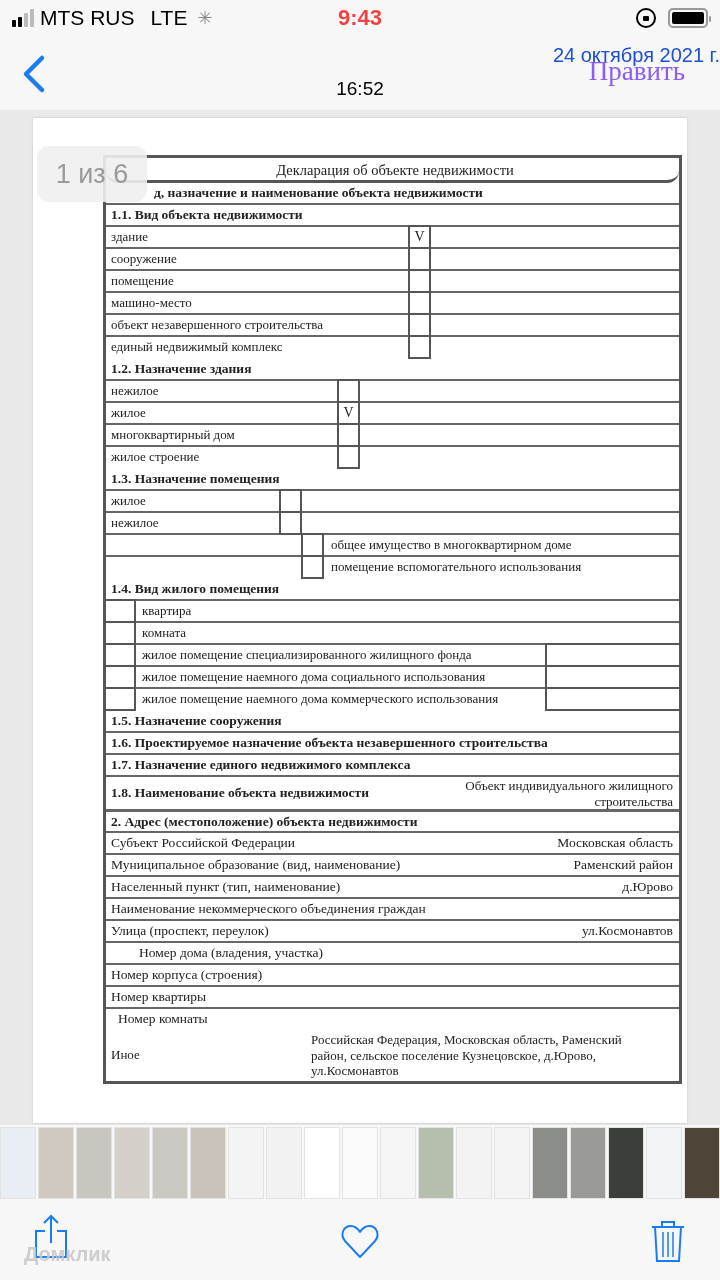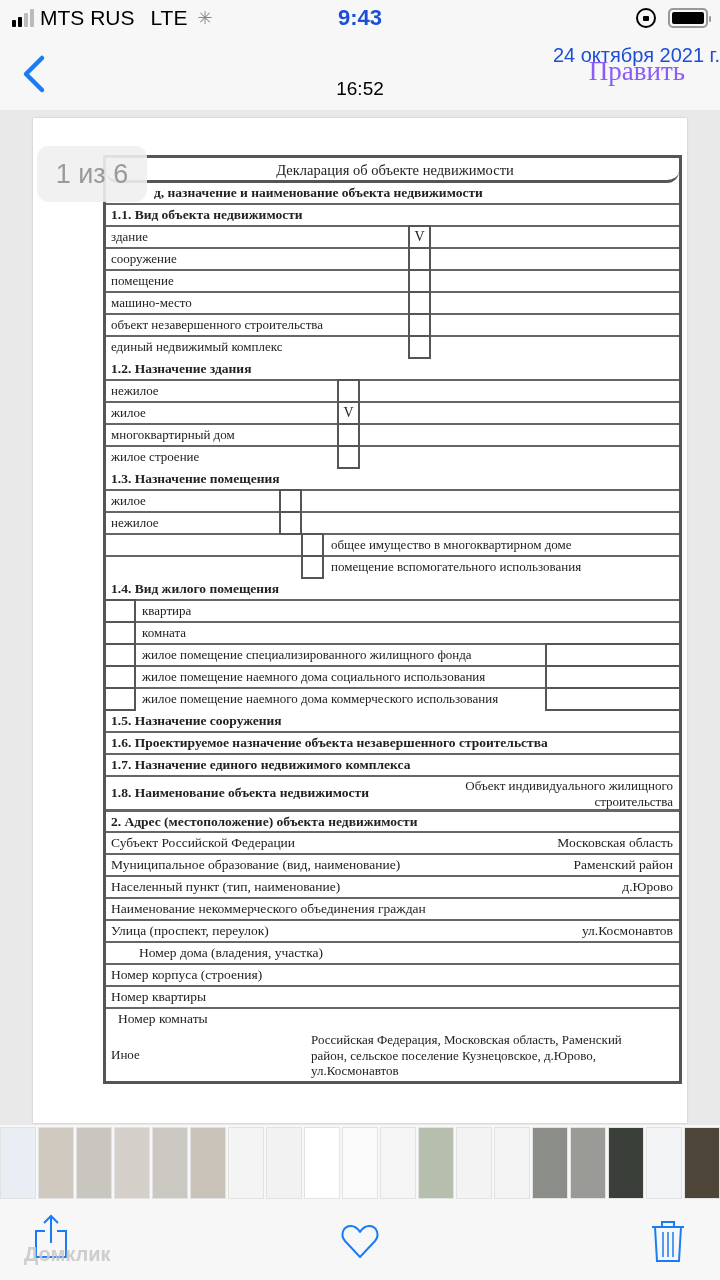--- a/index.html
+++ b/index.html
@@ -3,21 +3,21 @@
 <meta charset="utf-8">
 <style>
   * { box-sizing: border-box; margin: 0; padding: 0; }
   html, body { width: 720px; height: 1280px; overflow: hidden; background: #f7f7f8; font-family: "Liberation Sans", sans-serif; }
   .status { position: absolute; top: 0; left: 0; width: 720px; height: 40px; background: #f7f7f8; }
   .status .left { position: absolute; left: 12px; top: 6px; display: flex; align-items: center; gap: 6px; font-size: 21px; color: #000; }
   .signal { display: flex; align-items: flex-end; gap: 2px; height: 18px; }
   .signal span { display: block; width: 4px; background: #000; border-radius: 1px; }
   .signal span.off { background: #bbb; }
   .spinner { font-size: 18px; color: #888; margin-left: 4px; }
-  .status .time { position: absolute; left: 0; right: 0; top: 5px; text-align: center; font-size: 22px; font-weight: bold; color: #1d4ed8; }
+  .status .time { position: absolute; left: 0; right: 0; top: 5px; text-align: center; font-size: 22px; font-weight: bold; color: #ef4444; }
   .status .right { position: absolute; right: 12px; top: 8px; display: flex; align-items: center; gap: 12px; }
   .rot-lock { width: 20px; height: 20px; border: 2px solid #000; border-radius: 50%; position: relative; }
   .rot-lock::after { content: ""; position: absolute; left: 5px; top: 6px; width: 6px; height: 5px; background: #000; border-radius: 1px; }
   .battery { width: 40px; height: 20px; border: 2px solid #999; border-radius: 5px; padding: 2px; position: relative; }
   .battery .fill { width: 100%; height: 100%; background: #000; border-radius: 2px; }
   .battery::after { content: ""; position: absolute; right: -5px; top: 6px; width: 2px; height: 6px; background: #999; border-radius: 1px; }
 
   .navbar { position: absolute; top: 40px; left: 0; width: 720px; height: 70px; background: #f7f7f8; }
   .back { position: absolute; left: 18px; top: 12px; width: 36px; height: 44px; cursor: pointer; }
   .back svg { width: 36px; height: 44px; }

